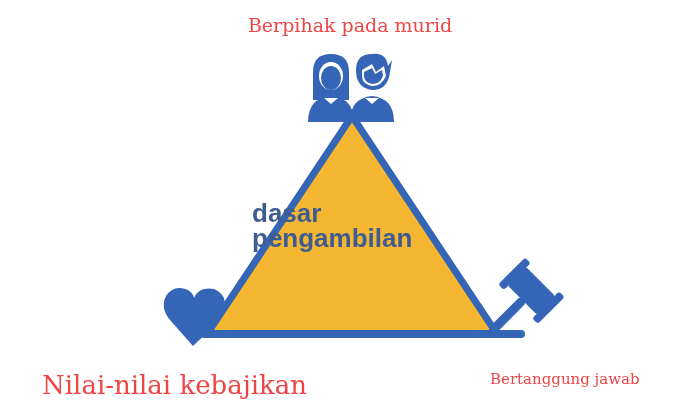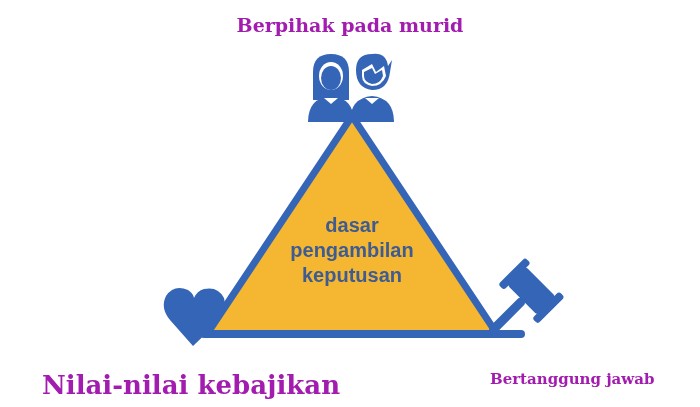--- a/index.html
+++ b/index.html
@@ -1,22 +1,22 @@
 <!DOCTYPE html>
 <html><head>
 <meta charset="utf-8">
 <style>
   html,body{margin:0;padding:0;background:#fff;}
   body{width:700px;height:407px;position:relative;overflow:hidden;}
-  .lbl{position:absolute;font-family:"DejaVu Serif","Liberation Serif",serif;font-weight:bold;color:#a21caf;white-space:nowrap;}
+  .lbl{position:absolute;font-family:"DejaVu Serif","Liberation Serif",serif;font-weight:normal;color:#ef4444;white-space:nowrap;}
   #top-label{left:0;width:700px;text-align:center;top:14px;font-size:19px;}
   #left-label{left:42px;top:370px;font-size:26px;}
   #right-label{left:490px;top:370px;font-size:15px;}
   svg{position:absolute;left:0;top:0;}
-  .center{position:absolute;left:252px;width:200px;top:213px;text-align:center;font-family:"Liberation Sans",sans-serif;font-weight:bold;font-size:20px;line-height:25px;color:#3e5c91;}
+  .center{position:absolute;left:252px;width:200px;top:201px;font-family:"Liberation Sans",sans-serif;font-weight:bold;font-size:26px;line-height:25px;color:#3e5c91;}
   .center div{display:block;}
 </style>
 </head>
 <body>
 
 <svg width="700" height="407" viewBox="0 0 700 407">
 
   <polygon points="352,116 207,334 497,334" fill="#f5b731" stroke="#3565b7" stroke-width="7" stroke-linejoin="round"></polygon>
 
   <rect x="200" y="330" width="325" height="8" rx="4" fill="#3565b7"></rect>
@@ -46,14 +46,13 @@
   </g>
 </svg>
 
 <div class="lbl" id="top-label">Berpihak pada murid</div>
 <div class="lbl" id="left-label">Nilai-nilai kebajikan</div>
 <div class="lbl" id="right-label">Bertanggung jawab</div>
 
 <div class="center">
   <div>dasar</div>
   <div>pengambilan</div>
-  <div>keputusan</div>
 </div>
 
 </body></html>

